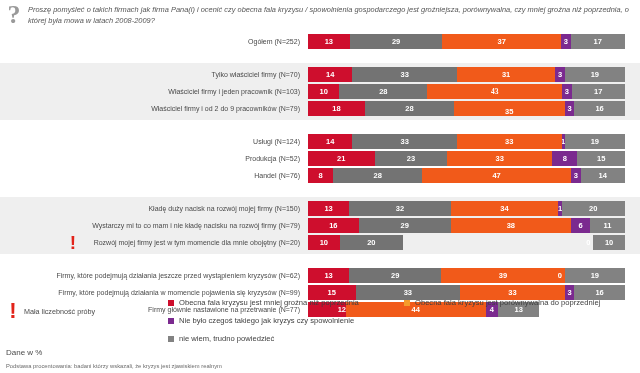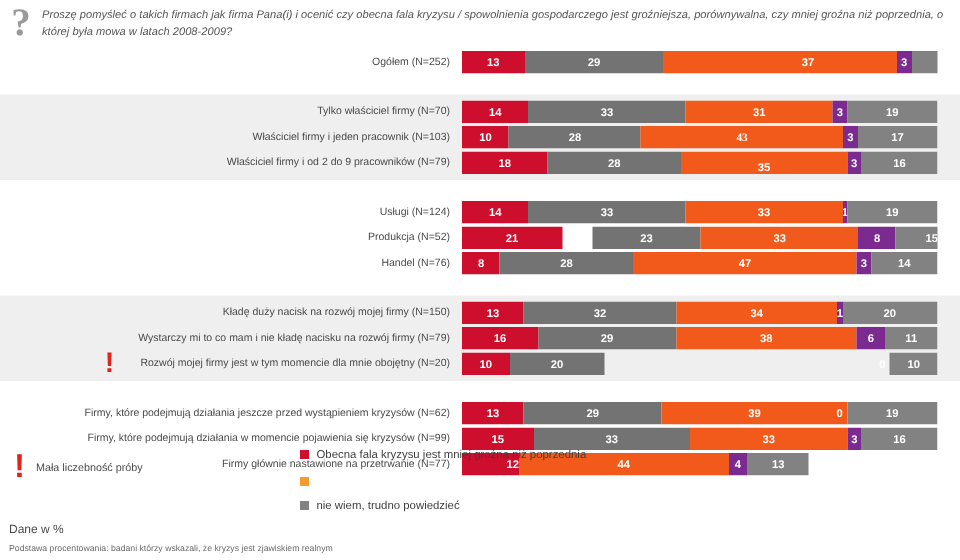--- a/index.html
+++ b/index.html
@@ -109,21 +109,20 @@
 
   .legend{
     position:absolute;left:168px;top:0px;width:472px;
     display:flex;flex-wrap:wrap;
   }
   .legitem{
     display:flex;align-items:flex-start;
     width:50%;
     margin-bottom:8px;
     box-sizing:border-box;
-    margin-left:32px;
   }
   .legitem.full{width:100%;}
   .swatch{
     width:6px;height:6px;flex:0 0 6px;margin-top:2px;margin-right:5px;
   }
   .leglabel{font-size:7.6px;line-height:10px;color:#3e3e3e;}
 
   .danew{
     position:absolute;left:6px;top:50px;
     font-size:8px;color:#4a4a4a;
@@ -148,21 +147,21 @@
         <div class="gpad">
           <div class="row">
             <div class="rowlabel">Ogółem (N=252)</div>
             <div class="bar">
               <div class="seg seg-c0" style="width: 41.63px; flex: 0 0 41.63px;">
                 <span>13</span>
               </div>
               <div class="seg seg-c1" style="width: 92.86px; flex: 0 0 92.86px;">
                 <span>29</span>
               </div>
-              <div class="seg seg-c2" style="width: 118.47px; flex: 0 0 118.47px; padding-left: 37px;">
+              <div class="seg seg-c2" style="width: 118.47px; flex: 0 0 118.47px;">
                 <span>37</span>
               </div>
               <div class="seg seg-c3" style="width: 9.61px; flex: 0 0 9.61px;">
                 <span>3</span>
               </div>
               <div class="seg seg-c4" style="width: 54.43px; flex: 0 0 54.43px;">
                 <span>17</span>
               </div>
             </div>
           </div>
@@ -255,21 +254,21 @@
                 <span>19</span>
               </div>
             </div>
           </div>
           <div class="row">
             <div class="rowlabel">Produkcja (N=52)</div>
             <div class="bar">
               <div class="seg seg-c0" style="width: 66.57px; flex: 0 0 66.57px;">
                 <span>21</span>
               </div>
-              <div class="seg seg-c1" style="width: 72.91px; flex: 0 0 72.91px; margin-left: 20px;">
+              <div class="seg seg-c1" style="width: 72.91px; flex: 0 0 72.91px;">
                 <span>23</span>
               </div>
               <div class="seg seg-c2" style="width: 104.61px; flex: 0 0 104.61px;">
                 <span>33</span>
               </div>
               <div class="seg seg-c3" style="width: 25.36px; flex: 0 0 25.36px;">
                 <span>8</span>
               </div>
               <div class="seg seg-c4" style="width: 47.55px; flex: 0 0 47.55px;">
                 <span>15</span>
@@ -435,20 +434,25 @@
       <div class="txt">Mała liczebność próby</div>
     </div>
 
     <div class="legend" id="legend">
         <div class="legitem">
           <div class="swatch" style="background: rgb(206, 14, 45);"></div>
           <div class="leglabel">Obecna fala kryzysu jest mniej groźna niż poprzednia</div>
         </div>
         <div class="legitem">
           <div class="swatch" style="background: rgb(245, 155, 43);"></div>
+          <div class="leglabel">Obecna fala kryzysu jest porównywalna do poprzedniej</div>
+        </div>
+        <div class="legitem">
+          <div class="swatch" style="background: rgb(123, 42, 143);"></div>
+          <div class="leglabel">Nie było czegoś takiego jak kryzys czy spowolnienie</div>
         </div>
         <div class="legitem full">
           <div class="swatch" style="background: rgb(130, 130, 130);"></div>
           <div class="leglabel">nie wiem, trudno powiedzieć</div>
         </div>
       </div>
 
     <div class="danew">Dane w %</div>
     <div class="basis">Podstawa procentowania: badani którzy wskazali, że kryzys jest zjawiskiem realnym</div>
   </div>

